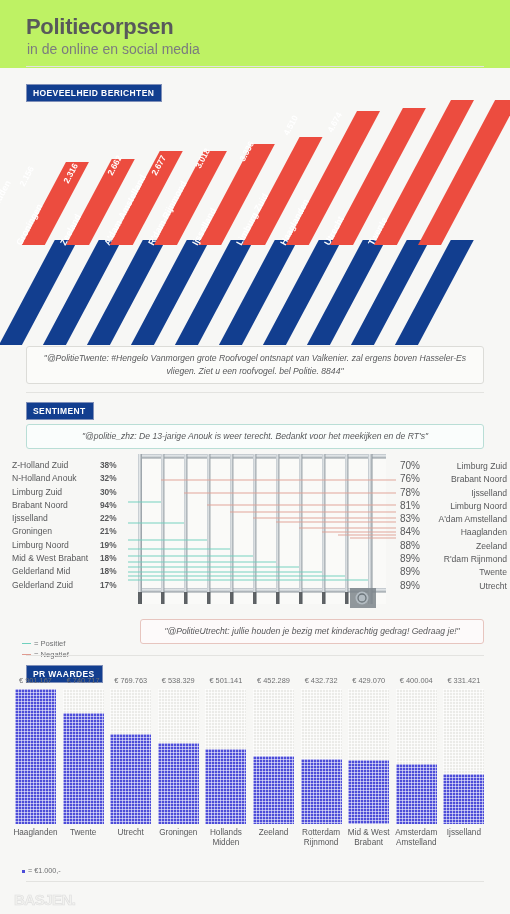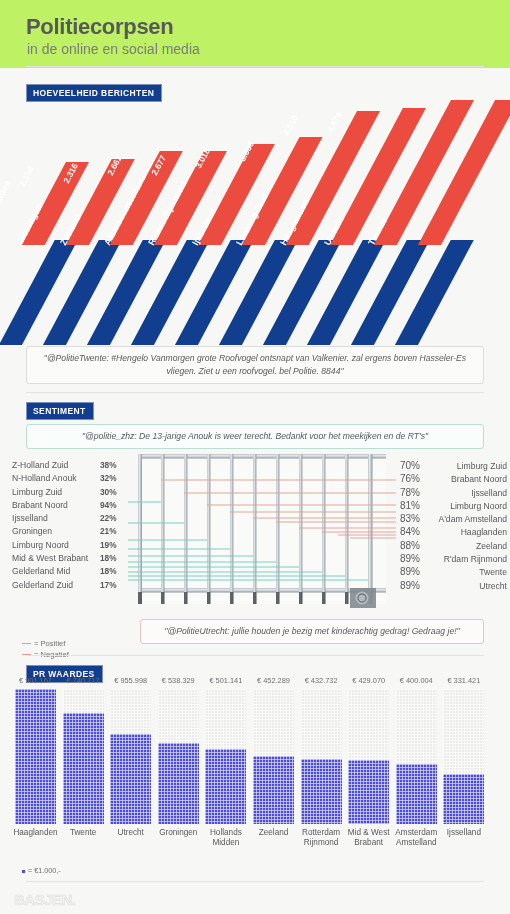--- a/index.html
+++ b/index.html
@@ -364,21 +364,21 @@
       <div class="pr-value">€ 740.717</div>
       <div class="pr-track">
         <div class="pr-track-dots"></div>
         <div class="pr-fill" style="height: 111px;">
           <div class="pr-dots"></div>
         </div>
       </div>
       <div class="pr-label">Twente</div>
     </div>
     <div class="pr-col" style="left: 96.2px;">
-      <div class="pr-value">€ 955.998</div>
+      <div class="pr-value">€ 769.763</div>
       <div class="pr-track">
         <div class="pr-track-dots"></div>
         <div class="pr-fill" style="height: 90px;">
           <div class="pr-dots"></div>
         </div>
       </div>
       <div class="pr-label">Utrecht</div>
     </div>
     <div class="pr-col" style="left: 143.8px;">
       <div class="pr-value">€ 538.329</div>

